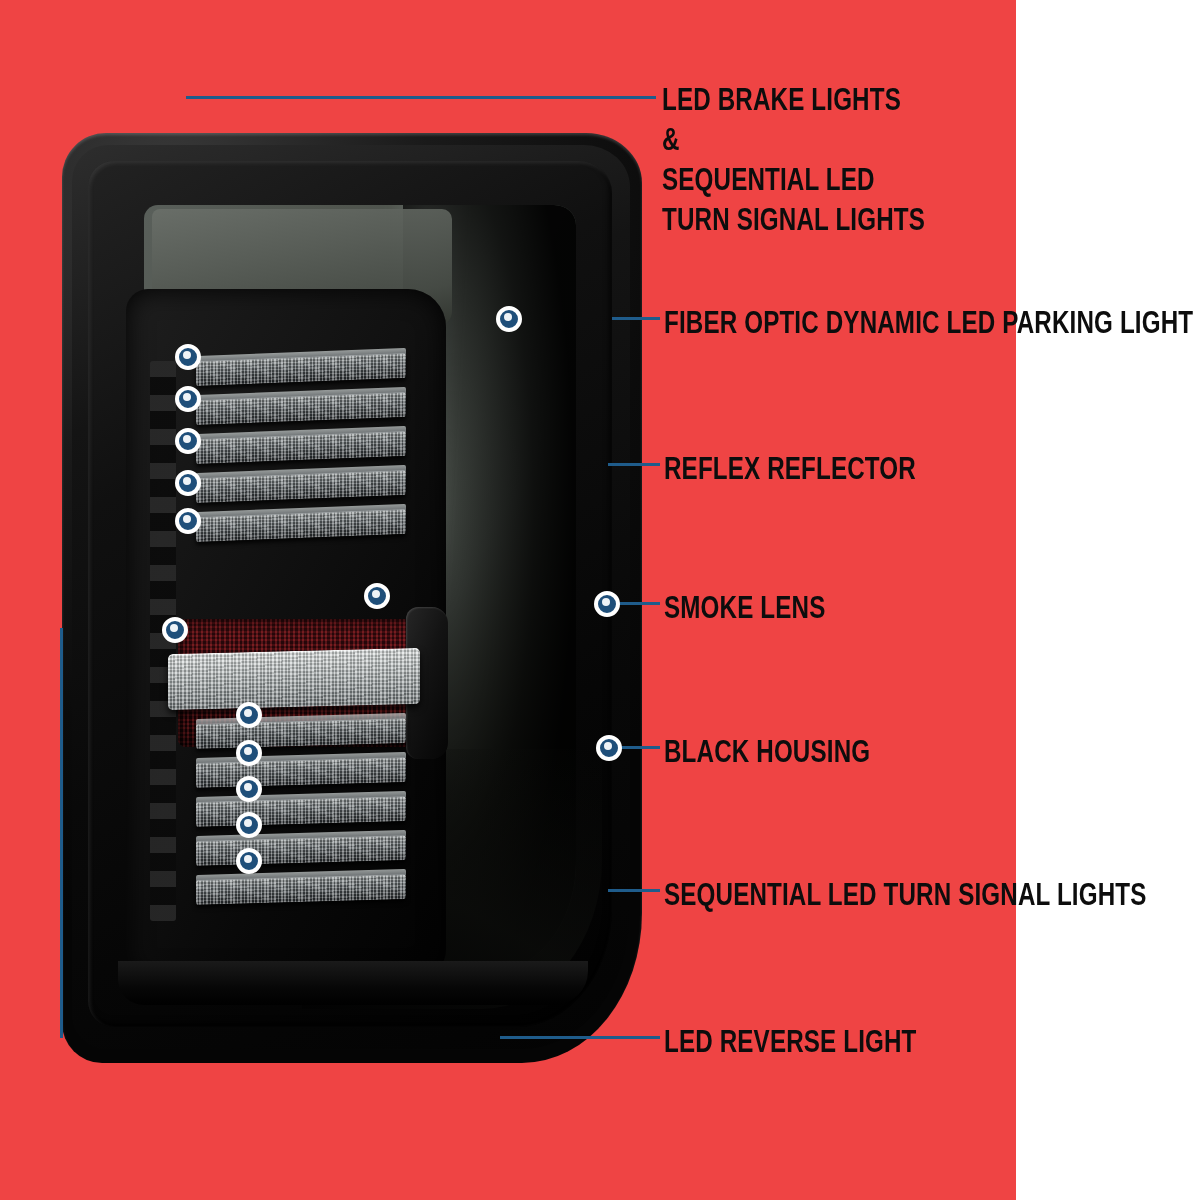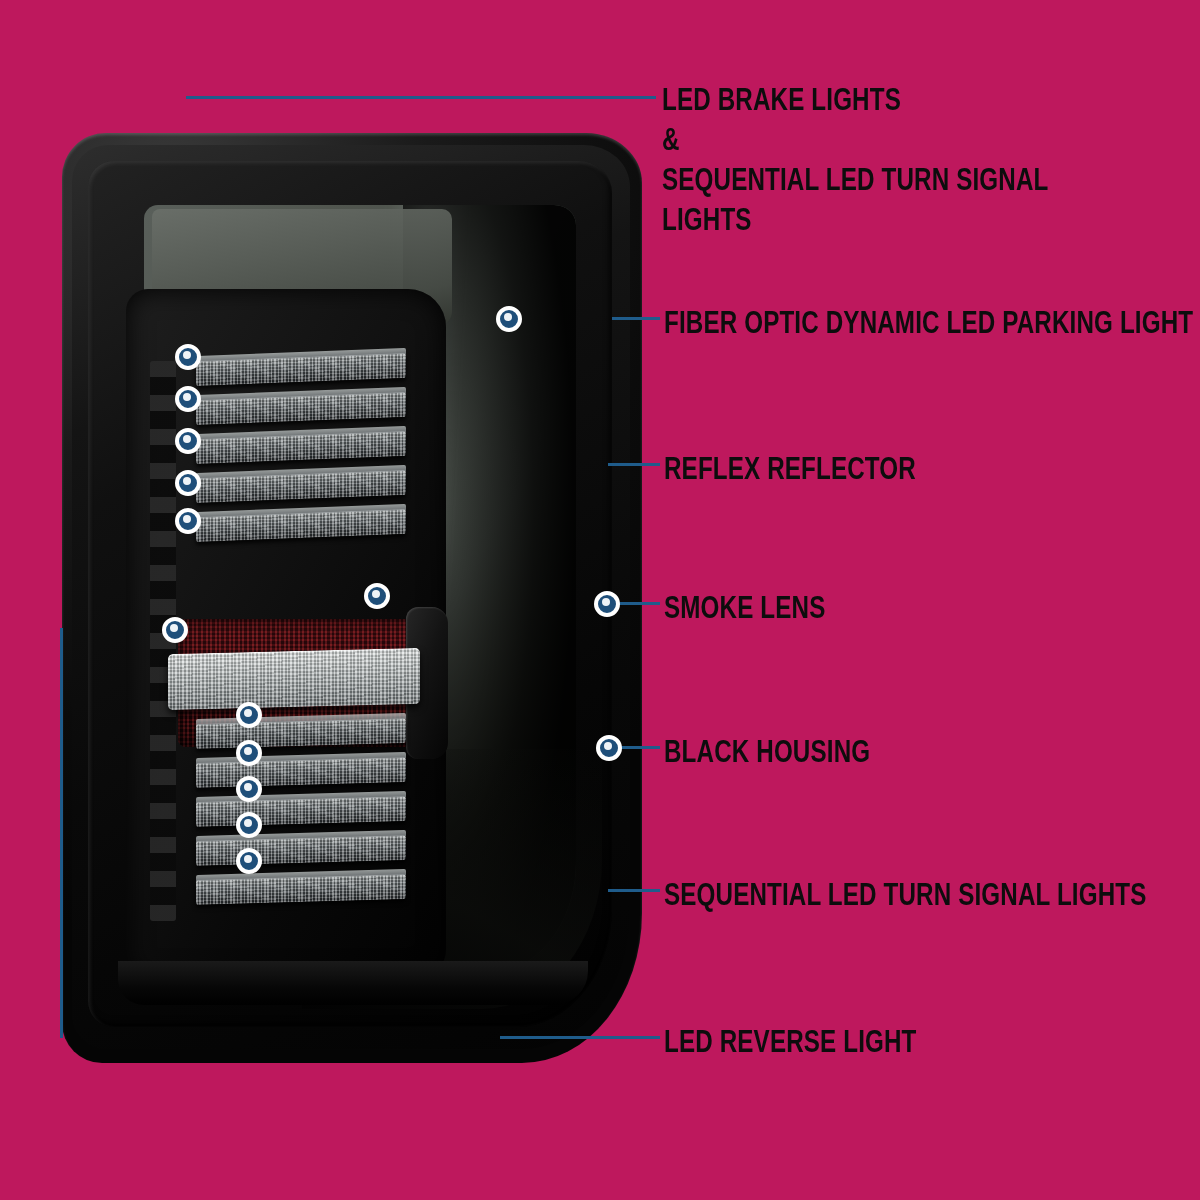--- a/index.html
+++ b/index.html
@@ -8,23 +8,23 @@
     background: #ffffff;
   }
   body {
     width: 1200px;
     height: 1200px;
     font-family: "Liberation Sans", sans-serif;
     overflow: hidden;
   }
   #stage {
     position: relative;
-    width: 1200px;
+    width: 1016px;
     height: 1200px;
-    background: #be185d;
+    background: #ef4444;
     text-decoration: underline;
   }
 
   
   .callout-label {
     position: absolute;
     color: #0d0d0d;
     font-family: "Liberation Sans", sans-serif;
     font-weight: 700;
     font-size: 31px;

